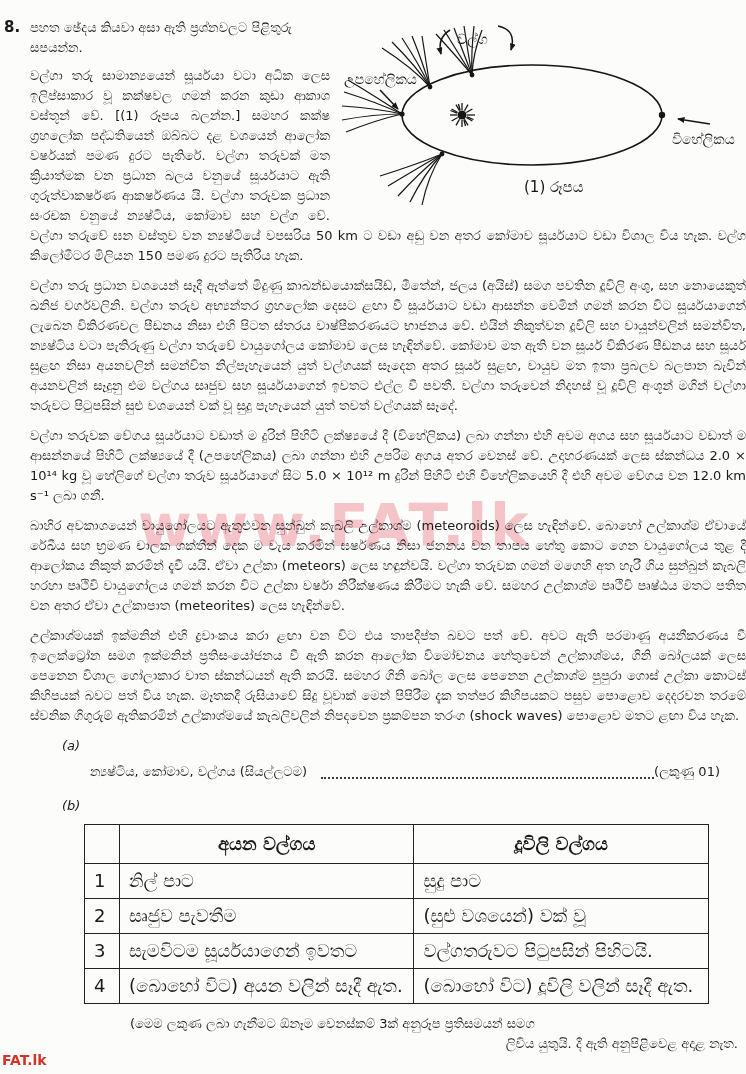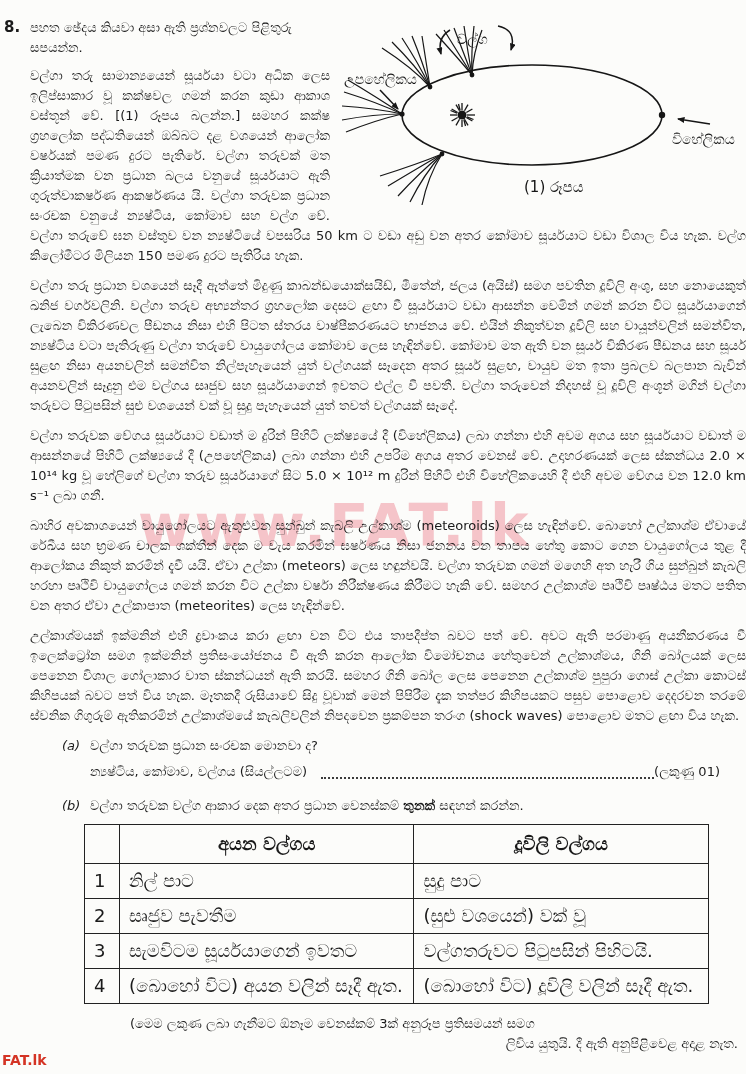--- a/index.html
+++ b/index.html
@@ -175,36 +175,30 @@
     <p>වල්ගා තරු සාමාන්‍යයෙන් සූර්යයා වටා අධික ලෙස ඉලිප්සාකාර වූ කක්ෂවල ගමන් කරන කුඩා ආකාශ වස්තූන් වේ. [(1) රූපය බලන්න.] සමහර කක්ෂ ග්‍රහලෝක පද්ධතියෙන් ඔබ්බට දළ වශයෙන් ආලෝක වර්ෂයක් පමණ දුරට පැතිරේ. වල්ගා තරුවක් මත ක්‍රියාත්මක වන ප්‍රධාන බලය වනුයේ සූර්යයාට ඇති ගුරුත්වාකර්ෂණ ආකර්ෂණය යි. වල්ගා තරුවක ප්‍රධාන සංරචක වනුයේ න්‍යෂ්ටිය, කෝමාව සහ වල්ග වේ. වල්ගා තරුවේ ඝන වස්තුව වන න්‍යෂ්ටියේ වපසරිය 50 km ට වඩා අඩු වන අතර කෝමාව සූර්යයාට වඩා විශාල විය හැක. වල්ග කිලෝමීටර මිලියන 150 පමණ දුරට පැතිරිය හැක.</p>
     <p>වල්ගා තරු ප්‍රධාන වශයෙන් සෑදී ඇත්තේ මිදුණු කාබන්ඩයොක්සයිඩ්, මීතේන්, ජලය (අයිස්) සමග පවතින දූවිලි අංශු, සහ නොයෙකුත් ඛනිජ වර්ගවලිනි. වල්ගා තරුව අභ්‍යන්තර ග්‍රහලෝක දෙසට ළඟා වී සූර්යයාට වඩා ආසන්න වෙමින් ගමන් කරන විට සූර්යයාගෙන් ලැබෙන විකිරණවල පීඩනය නිසා එහි පිටත ස්තරය වාෂ්පීකරණයට භාජනය වේ. එයින් නිකුත්වන දූවිලි සහ වායූන්වලින් සමන්විත, න්‍යෂ්ටිය වටා පැතිරුණු වල්ගා තරුවේ වායුගෝලය කෝමාව ලෙස හැඳින්වේ. කෝමාව මත ඇති වන සූර්ය විකිරණ පීඩනය සහ සූර්ය සුළඟ නිසා අයනවලින් සමන්විත නිල්පැහැයෙන් යුත් වල්ගයක් සෑදෙන අතර සූර්ය සුළඟ, වායුව මත ඉතා ප්‍රබලව බලපාන බැවින් අයනවලින් සෑදුනු එම වල්ගය සෘජුව සහ සූර්යයාගෙන් ඉවතට එල්ල වී පවතී. වල්ගා තරුවෙන් නිදහස් වූ දූවිලි අංශූන් මගින් වල්ගා තරුවට පිටුපසින් සුළු වශයෙන් වක් වූ සුදු පැහැයෙන් යුත් තවත් වල්ගයක් සෑදේ.</p>
     <p>වල්ගා තරුවක වේගය සූර්යයාට වඩාත් ම දුරින් පිහිටි ලක්ෂ්‍යයේ දී (විහේලිකය) ලබා ගන්නා එහි අවම අගය සහ සූර්යයාට වඩාත් ම ආසන්නයේ පිහිටි ලක්ෂ්‍යයේ දී (උපහේලිකය) ලබා ගන්නා එහි උපරිම අගය අතර වෙනස් වේ. උදාහරණයක් ලෙස ස්කන්ධය 2.0 × 10¹⁴ kg වූ හේලිගේ වල්ගා තරුව සූර්යයාගේ සිට 5.0 × 10¹² m දුරින් පිහිටි එහි විහේලිකයෙහි දී එහි අවම වේගය වන 12.0 km s⁻¹ ලබා ගනී.</p>
     <p>බාහිර අවකාශයෙන් වායුගෝලයට ඇතුළුවන සුන්බුන් කැබලි උල්කාශ්ම (meteoroids) ලෙස හැඳින්වේ. බොහෝ උල්කාශ්ම ඒවායේ රේඛීය සහ භ්‍රමණ චාලක ශක්තීන් දෙක ම වැය කරමින් ඝර්ෂණය නිසා ජනනය වන තාපය හේතු කොට ගෙන වායුගෝලය තුළ දී ආලෝකය නිකුත් කරමින් දැවී යයි. ඒවා උල්කා (meteors) ලෙස හඳුන්වයි. වල්ගා තරුවක ගමන් මගෙහි අත හැරී ගිය සුන්බුන් කැබලි හරහා පෘථිවි වායුගෝලය ගමන් කරන විට උල්කා වර්ෂා නිරීක්ෂණය කිරීමට හැකි වේ. සමහර උල්කාශ්ම පෘථිවි පෘෂ්ඨය මතට පතිත වන අතර ඒවා උල්කාපාත (meteorites) ලෙස හැඳින්වේ.</p>
     <p>උල්කාශ්මයක් ඉක්මනින් එහි ද්‍රවාංකය කරා ළඟා වන විට එය තාපදීප්ත බවට පත් වේ. අවට ඇති පරමාණු අයනීකරණය වී ඉලෙක්ට්‍රෝන සමග ඉක්මනින් ප්‍රතිසංයෝජනය වී ඇති කරන ආලෝක විමෝචනය හේතුවෙන් උල්කාශ්මය, ගිනි බෝලයක් ලෙස පෙනෙන විශාල ගෝලාකාර වාත ස්කන්ධයන් ඇති කරයි. සමහර ගිනි බෝල ලෙස පෙනෙන උල්කාශ්ම පුපුරා ගොස් උල්කා කොටස් කිහිපයක් බවට පත් විය හැක. මෑතකදී රුසියාවේ සිදු වූවාක් මෙන් පිපිරීම දැක තත්පර කිහිපයකට පසුව පොළොව දෙදරවන තරමේ ස්වනික ගිගුරුම් ඇතිකරමින් උල්කාශ්මයේ කැබලිවලින් නිපදවෙන ප්‍රකම්පන තරංග (shock waves) පොළොව මතට ළඟා විය හැක.</p>
 
     <div class="qa">
 
       <div class="q-row">
         <span class="q-label">(a)</span>
-        <span>වල්ගා තරුවක ප්‍රධාන සංරචක මොනවා ද?</span>
       </div>
 
       <div class="ans-row">
         <span class="ans-text">න්‍යෂ්ටිය, කෝමාව, වල්ගය (සියල්ලටම)</span>
         <span class="leader"></span>
         <span class="marks">(ලකුණු 01)</span>
       </div>
 
       <div class="q-row">
         <span class="q-label">(b)</span>
-        <span>
-          <span>වල්ගා තරුවක වල්ග ආකාර දෙක අතර ප්‍රධාන වෙනස්කම්</span>
-          <b>තුනක්</b>
-          <span>සඳහන් කරන්න.</span>
-        </span>
       </div>
 
       <table class="tails">
         <colgroup>
             <col class="col-num">
             <col class="col-ion">
             <col class="col-dust">
           </colgroup>
         <thead>
           <tr>

